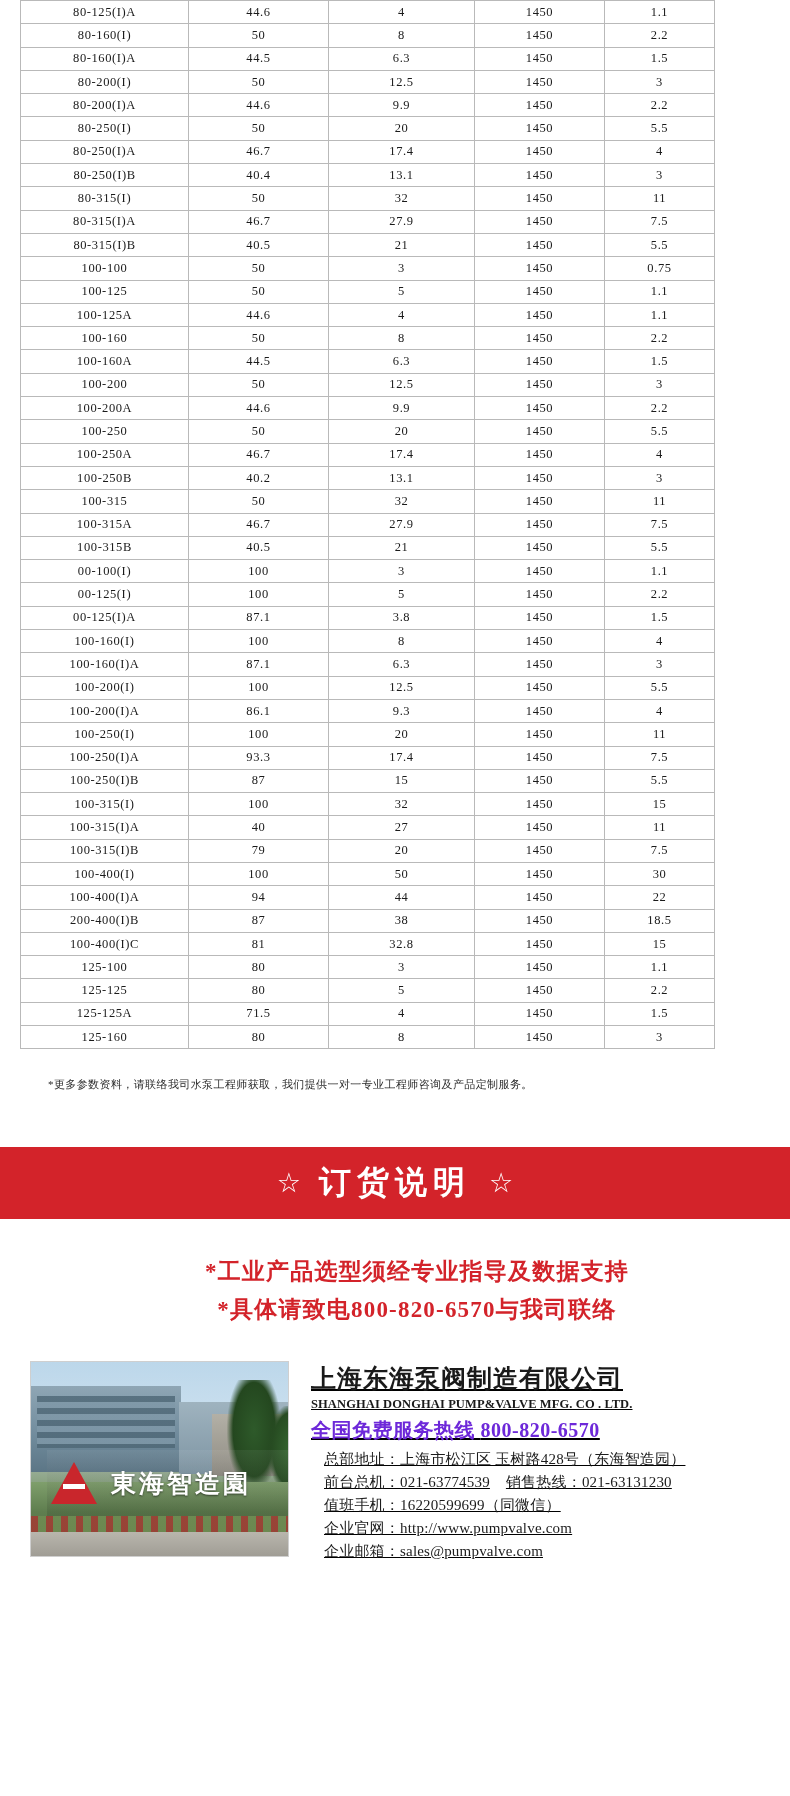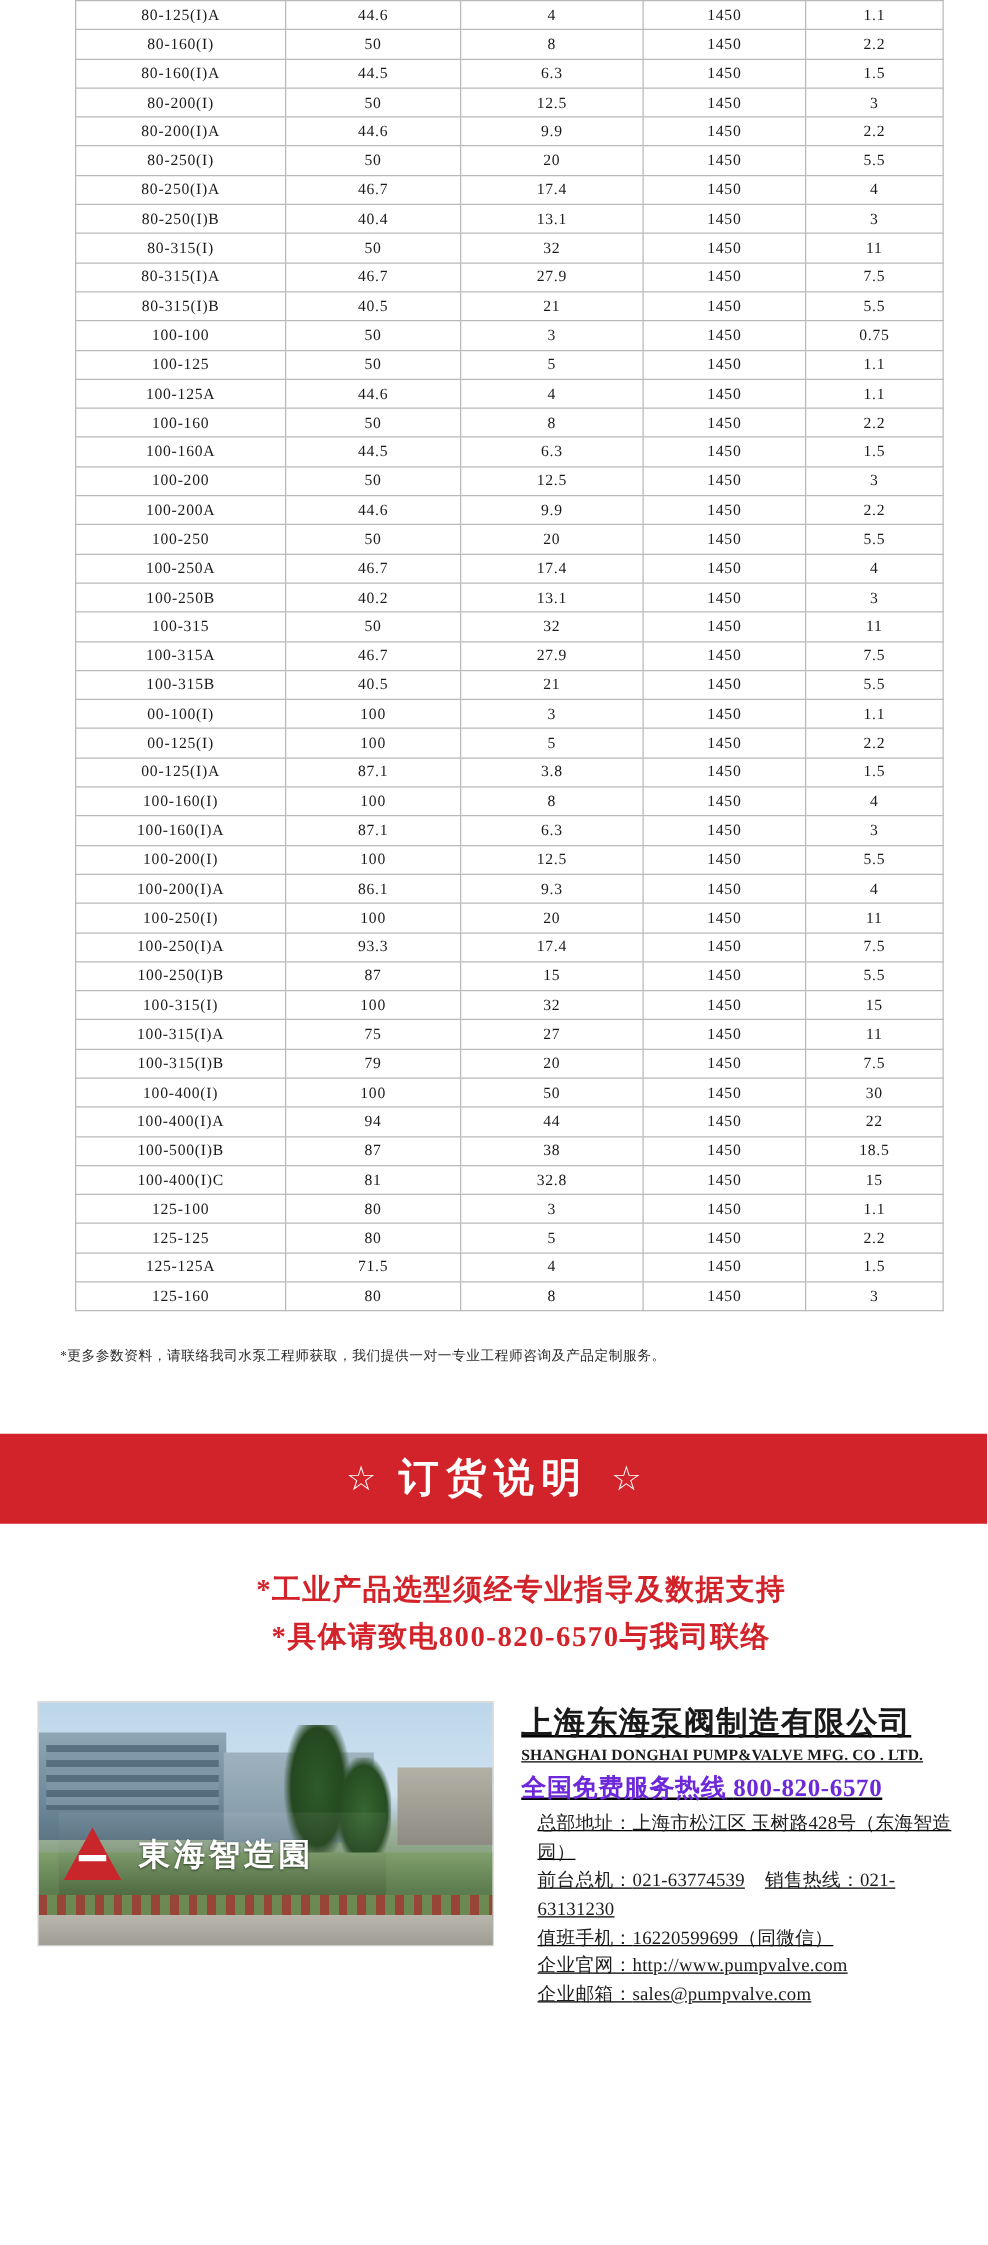--- a/index.html
+++ b/index.html
@@ -12,21 +12,21 @@
     width: 790px;
     min-height: 1796px;
     margin: 0 auto;
     background: #ffffff;
     position: relative;
     overflow: hidden;
   }
 
   
   .table-wrap {
-    padding: 0 60px;
+    padding: 0 20px;
   }
   table.spec {
     width: 694px;
     border-collapse: collapse;
     table-layout: fixed;
   }
   table.spec td {
     border: 1px solid #b9b9b9;
     height: 23.3px;
     text-align: center;
@@ -95,21 +95,21 @@
   }
 
   
   .company {
     display: flex;
     align-items: flex-start;
     padding: 22px 24px 30px 30px;
     gap: 22px;
   }
   .photo {
-    width: 365px;
+    width: 259px;
     height: 196px;
     position: relative;
     overflow: hidden;
     flex: 0 0 auto;
     border: 1px solid #cfcfcf;
     background: linear-gradient(#bcd7ea 0%, #cfe2f0 38%, #b9cfdd 44%, #9fb2a0 52%, #86a07d 64%, #6e8a63 100%);
   }
   
   .photo .bldg-a {
     position: absolute; left: 0; top: 24px; width: 150px; height: 86px;
@@ -466,21 +466,21 @@
           </tr>
           <tr>
             <td class="c0">100-315(I)</td>
             <td class="c1">100</td>
             <td class="c2">32</td>
             <td class="c3">1450</td>
             <td class="c4">15</td>
           </tr>
           <tr>
             <td class="c0">100-315(I)A</td>
-            <td class="c1">75</td>
+            <td class="c1">40</td>
             <td class="c2">27</td>
             <td class="c3">1450</td>
             <td class="c4">11</td>
           </tr>
           <tr>
             <td class="c0">100-315(I)B</td>
             <td class="c1">79</td>
             <td class="c2">20</td>
             <td class="c3">1450</td>
             <td class="c4">7.5</td>
@@ -493,21 +493,21 @@
             <td class="c4">30</td>
           </tr>
           <tr>
             <td class="c0">100-400(I)A</td>
             <td class="c1">94</td>
             <td class="c2">44</td>
             <td class="c3">1450</td>
             <td class="c4">22</td>
           </tr>
           <tr>
-            <td class="c0">100-500(I)B</td>
+            <td class="c0">200-400(I)B</td>
             <td class="c1">87</td>
             <td class="c2">38</td>
             <td class="c3">1450</td>
             <td class="c4">18.5</td>
           </tr>
           <tr>
             <td class="c0">100-400(I)C</td>
             <td class="c1">81</td>
             <td class="c2">32.8</td>
             <td class="c3">1450</td>

